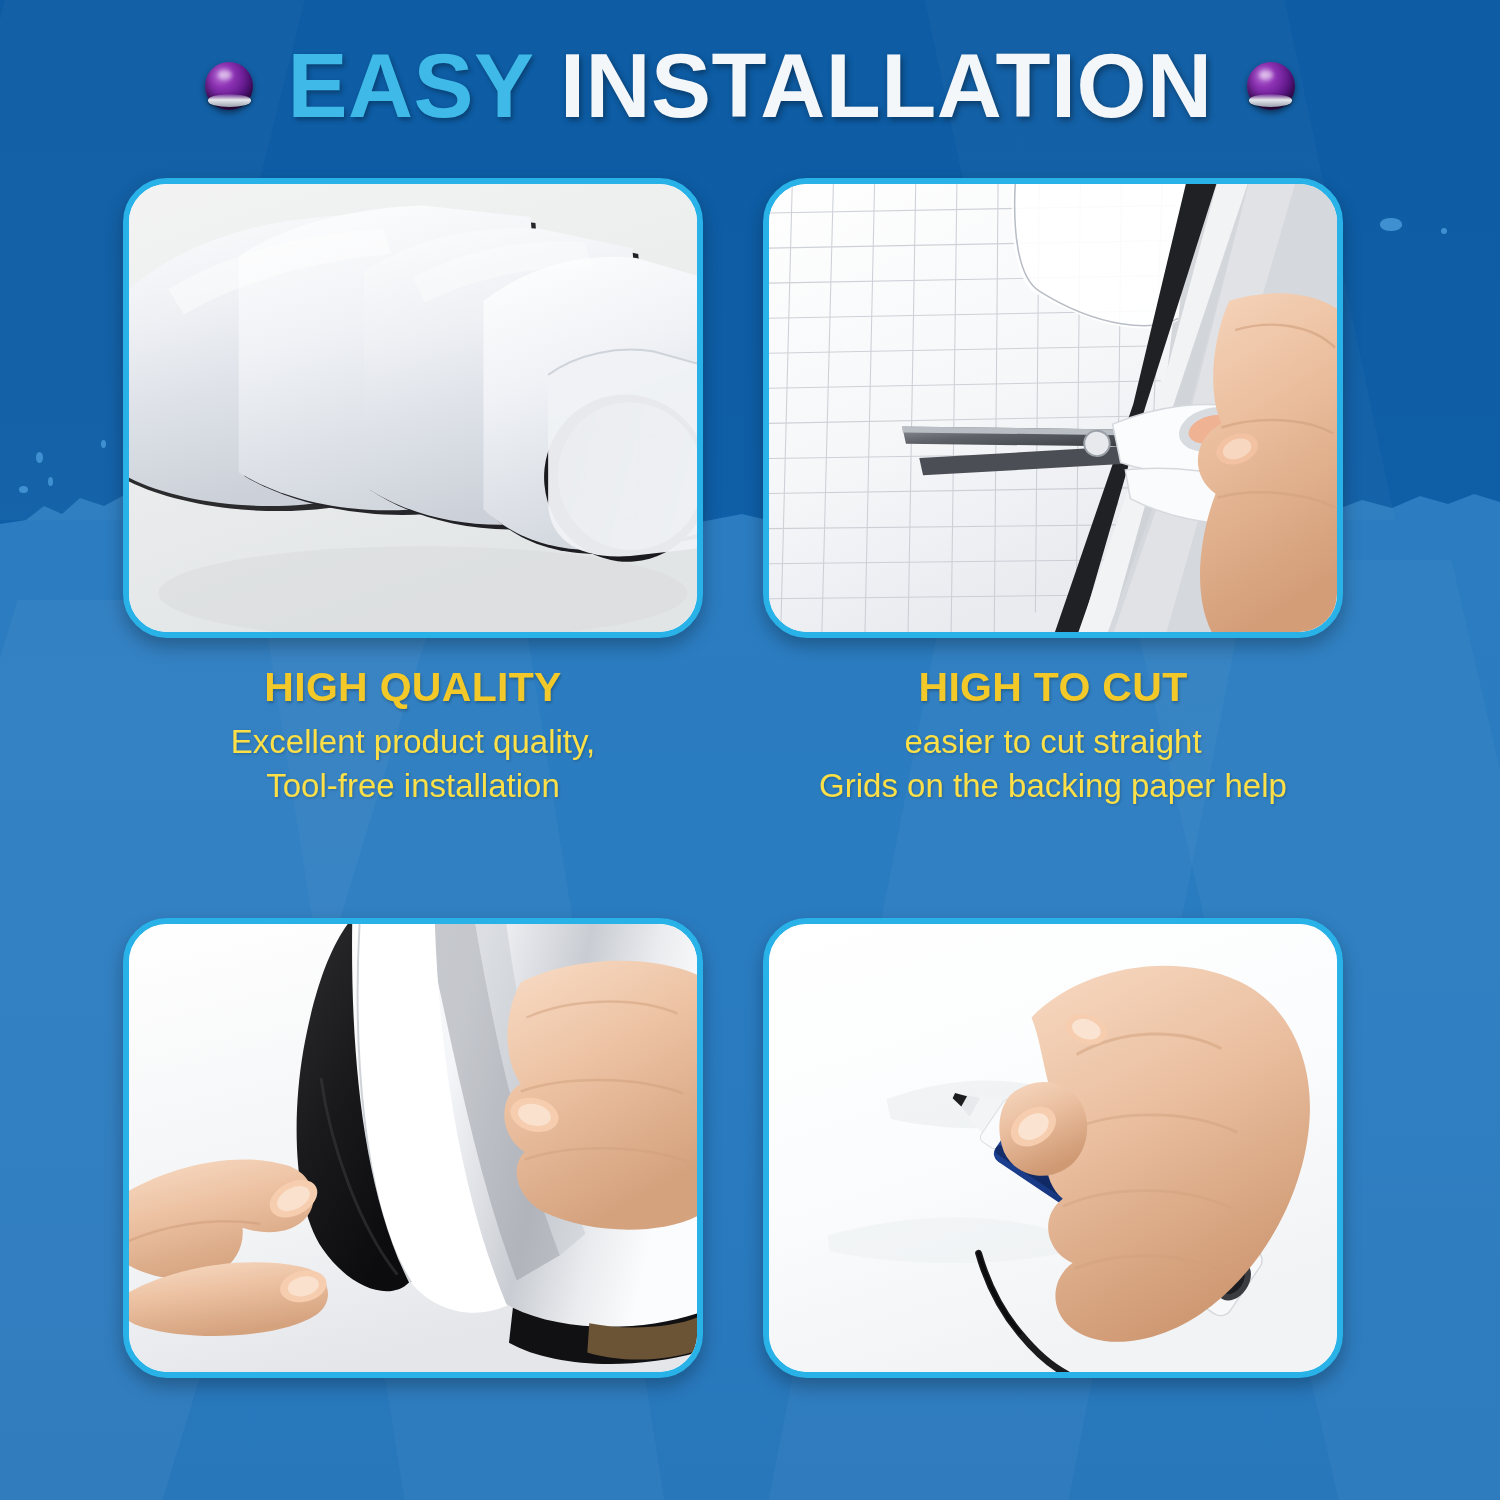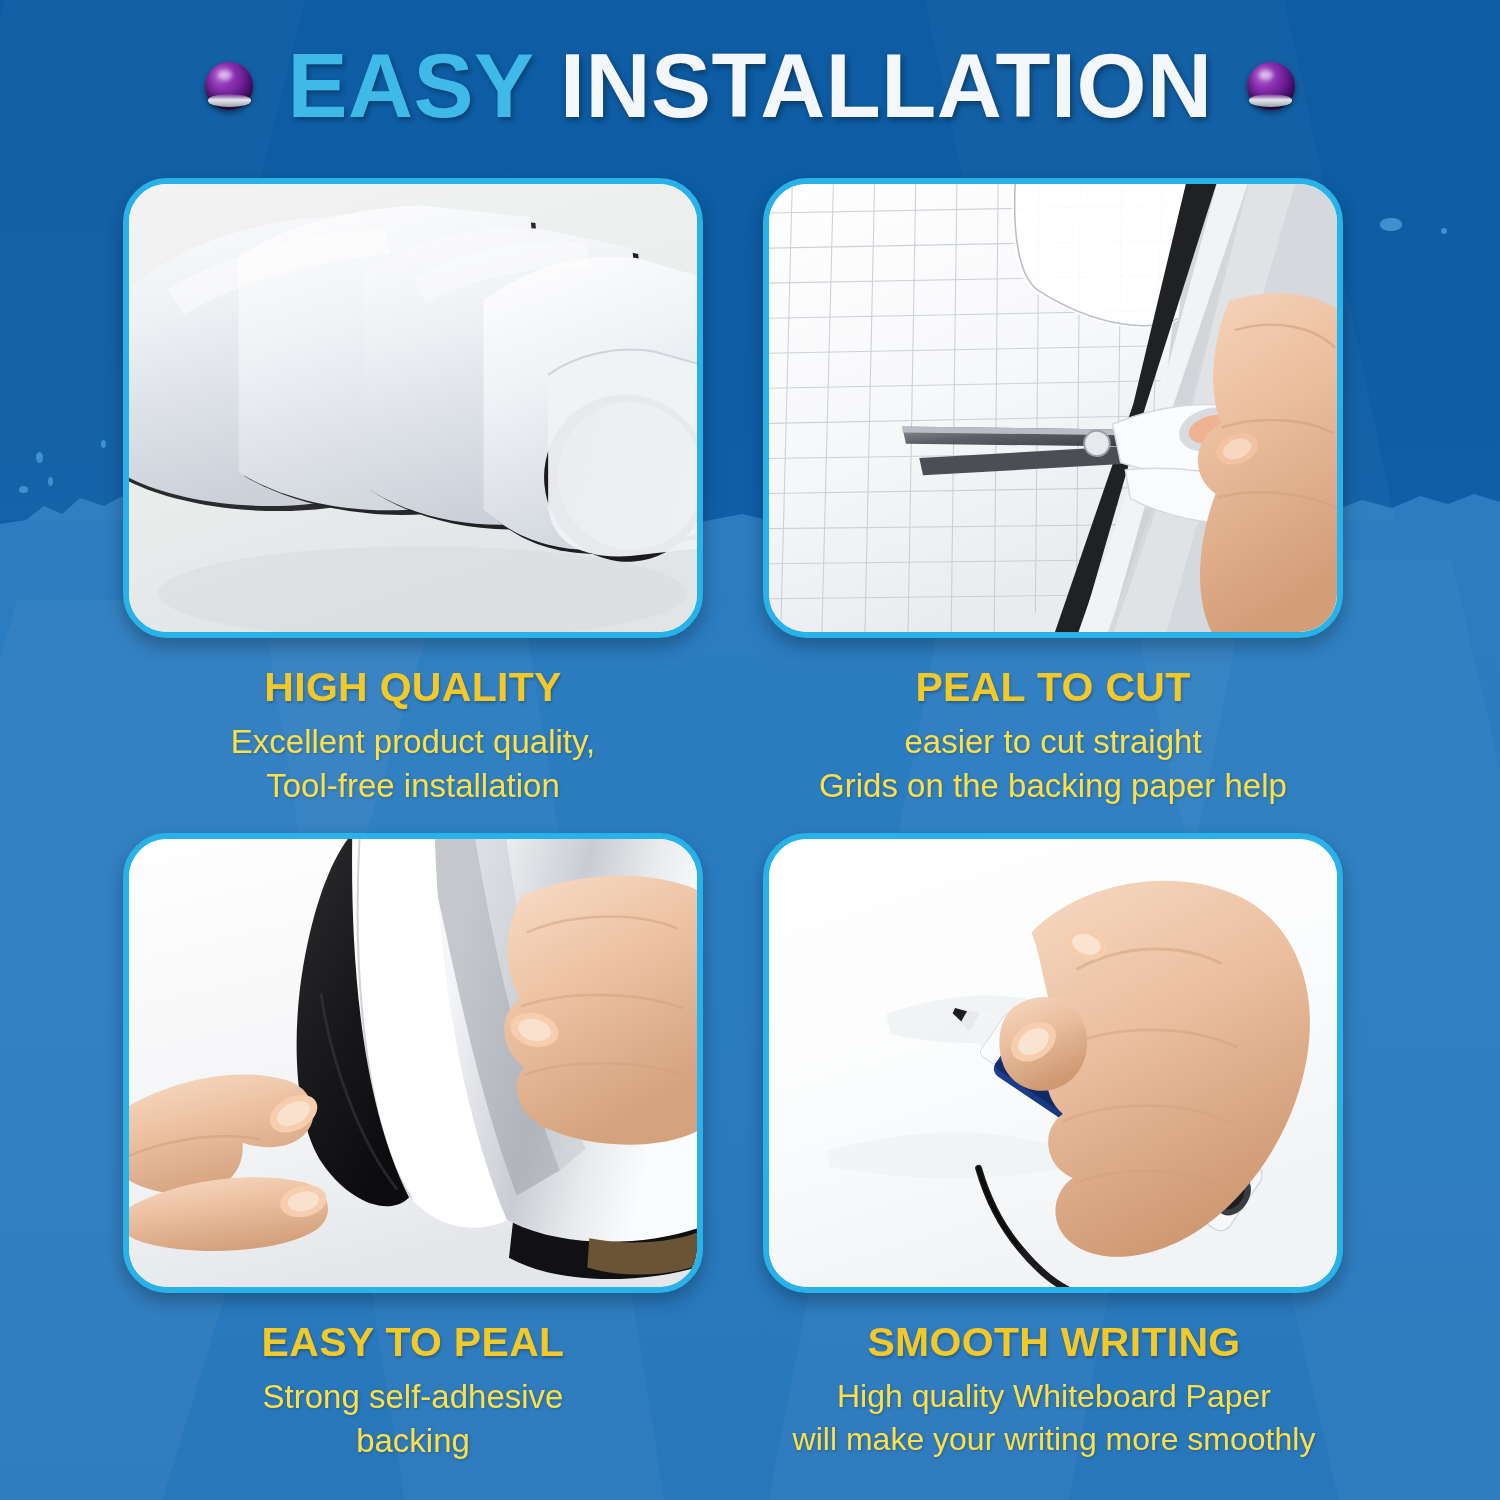--- a/index.html
+++ b/index.html
@@ -327,21 +327,21 @@
             <path d="M476,150 C516,138 556,146 578,168" fill="none" stroke="#cf9f7c" stroke-width="2.5" opacity=".6"></path>
             <path d="M462,250 C498,238 548,240 576,256" fill="none" stroke="#cf9f7c" stroke-width="2.5" opacity=".55"></path>
             <path d="M458,322 C494,312 546,316 578,332" fill="none" stroke="#cf9f7c" stroke-width="2.5" opacity=".5"></path>
             <ellipse cx="478" cy="272" rx="22" ry="15" fill="#f3c2a2" transform="rotate(-20 478 272)"></ellipse>
             <ellipse cx="478" cy="272" rx="15" ry="10" fill="#f7d7c0" transform="rotate(-20 478 272)"></ellipse>
           </g>
         </svg>
       </div>
     </div>
     <div class="cap">
-      <h3>PEAL TO CUT</h3>
+      <h3>HIGH TO CUT</h3>
       <p>easier to cut straight</p>
       <p>Grids on the backing paper help</p>
     </div>
   </div>
 
   <div class="cell c-bl">
     <div class="photo">
       <div class="scene">
         <svg viewBox="0 0 580 460" preserveAspectRatio="none">
           <defs>
@@ -408,25 +408,20 @@
                      C382,140 382,92 400,60 Z" fill="url(#skin2)"></path>
             <path d="M406,96 C450,76 518,74 560,92" fill="none" stroke="#cf9f7c" stroke-width="2.5" opacity=".5"></path>
             <path d="M400,172 C444,156 518,156 566,174" fill="none" stroke="#cf9f7c" stroke-width="2.5" opacity=".5"></path>
             <path d="M404,242 C448,226 522,226 570,244" fill="none" stroke="#cf9f7c" stroke-width="2.5" opacity=".45"></path>
             <ellipse cx="414" cy="196" rx="25" ry="17" fill="#f6cdae" transform="rotate(14 414 196)"></ellipse>
             <ellipse cx="414" cy="196" rx="17" ry="11" fill="#fae1cd" transform="rotate(14 414 196)"></ellipse>
           </g>
         </svg>
       </div>
     </div>
-    <div class="cap">
-      <h3>EASY TO PEAL</h3>
-      <p>Strong self-adhesive</p>
-      <p>backing</p>
-    </div>
   </div>
 
   <div class="cell c-br">
     <div class="photo">
       <div class="scene">
         <svg viewBox="0 0 580 460" preserveAspectRatio="none">
           <defs>
             <linearGradient id="wbG" x1="0" y1="0" x2="0.4" y2="1">
               <stop offset="0%" stop-color="#ffffff"></stop>
               <stop offset="55%" stop-color="#fbfcfd"></stop>
@@ -496,20 +491,15 @@
                      C278,266 250,256 240,234 C232,214 234,190 246,176 Z" fill="url(#skin3)"></path>
             <ellipse cx="270" cy="208" rx="25" ry="18" fill="#f6cdae" transform="rotate(-34 270 208)"></ellipse>
             <ellipse cx="270" cy="208" rx="17" ry="12" fill="#fae3d0" transform="rotate(-34 270 208)"></ellipse>
 
             <ellipse cx="324" cy="108" rx="22" ry="15" fill="#f6cdae" transform="rotate(18 324 108)"></ellipse>
             <ellipse cx="324" cy="108" rx="15" ry="10" fill="#fae3d0" transform="rotate(18 324 108)"></ellipse>
           </g>
         </svg>
       </div>
     </div>
-    <div class="cap">
-      <h3>SMOOTH WRITING</h3>
-      <p>High quality Whiteboard Paper</p>
-      <p>will make your writing more smoothly</p>
-    </div>
   </div>
 
 </div>
 
 </body></html>

